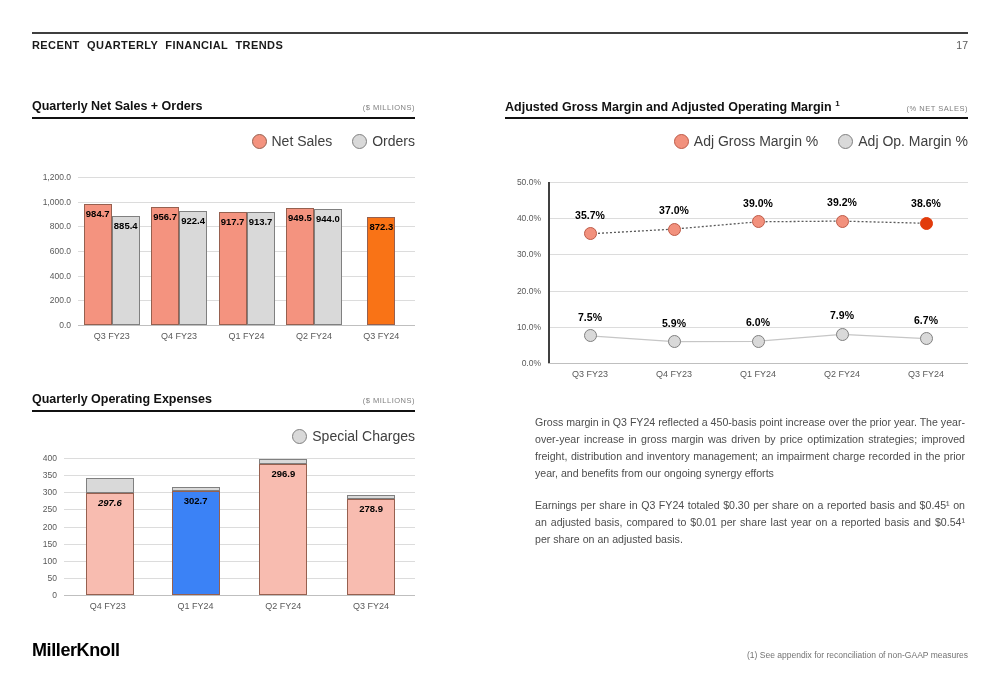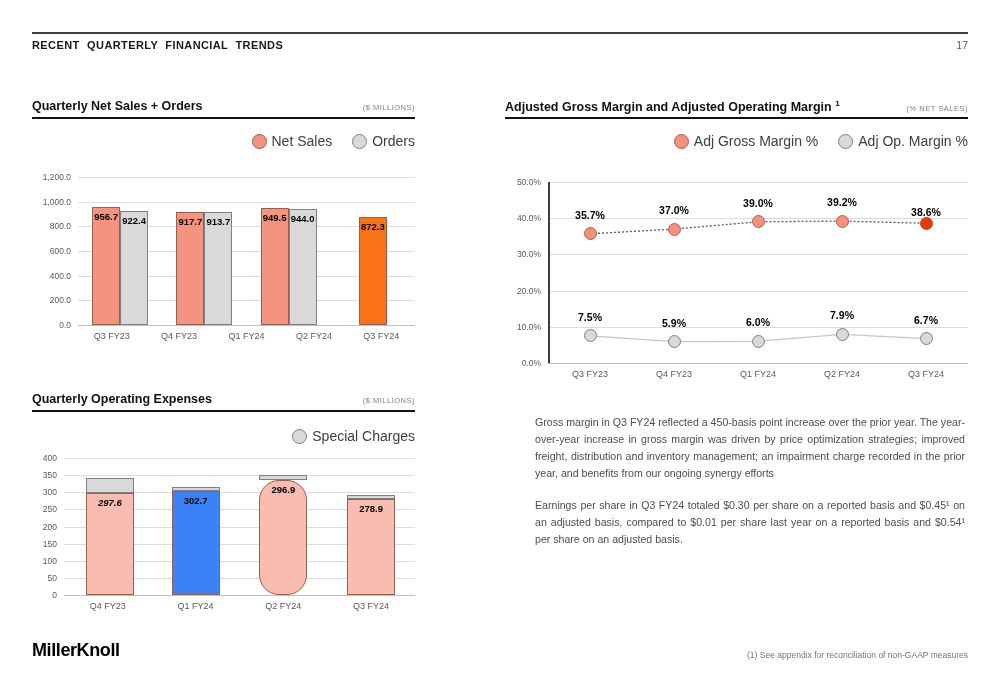--- a/index.html
+++ b/index.html
@@ -78,20 +78,28 @@
         <span class="ytick" style="top: 44.3333px; width: 39px;">800.0</span>
         <div class="gridline" style="top: 74px; left: 46px; width: 337px;"></div>
         <span class="ytick" style="top: 69px; width: 39px;">600.0</span>
         <div class="gridline" style="top: 98.6667px; left: 46px; width: 337px;"></div>
         <span class="ytick" style="top: 93.6667px; width: 39px;">400.0</span>
         <div class="gridline" style="top: 123.333px; left: 46px; width: 337px;"></div>
         <span class="ytick" style="top: 118.333px; width: 39px;">200.0</span>
         <div class="gridline baseline" style="top: 148px; left: 46px; width: 337px;"></div>
         <span class="ytick" style="top: 143px; width: 39px;">0.0</span>
         <div class="bar-area" style="left: 46px; width: 337px; height: 148px;">
+          <div class="bar-cell">
+            <div class="bar" style="width: 28px; height: 121.446px; background: rgb(244, 147, 127); border-color: rgb(150, 96, 79);">
+              <span class="bar-label">984.7</span>
+            </div>
+            <div class="bar" style="width: 28px; height: 109.199px; background: rgb(217, 217, 217); border-color: rgb(128, 128, 128);">
+              <span class="bar-label">885.4</span>
+            </div>
+          </div>
           <div class="bar-cell">
             <div class="bar" style="width: 28px; height: 117.993px; background: rgb(244, 147, 127); border-color: rgb(150, 96, 79);">
               <span class="bar-label">956.7</span>
             </div>
             <div class="bar" style="width: 28px; height: 113.763px; background: rgb(217, 217, 217); border-color: rgb(128, 128, 128);">
               <span class="bar-label">922.4</span>
             </div>
           </div>
           <div class="bar-cell">
             <div class="bar" style="width: 28px; height: 113.183px; background: rgb(244, 147, 127); border-color: rgb(150, 96, 79);">
@@ -169,21 +177,21 @@
             <div class="stack" style="width: 48px; height: 100%;">
               <div class="bar" style="width: 48px; height: 4.62375px; background: rgb(217, 217, 217); border-color: rgb(128, 128, 128);"></div>
               <div class="bar" style="width: 48px; height: 103.675px; background: #3b82f6; border-color: rgb(150, 96, 79);">
                 <span class="bar-label">302.7</span>
               </div>
             </div>
           </div>
           <div class="bar-cell">
             <div class="stack" style="width: 48px; height: 100%;">
               <div class="bar" style="width: 48px; height: 4.795px; background: rgb(217, 217, 217); border-color: rgb(128, 128, 128);"></div>
-              <div class="bar" style="width: 48px; height: 115px; background: rgb(248, 188, 176); border-color: rgb(150, 96, 79); border-radius: 20px;">
+              <div class="bar" style="width: 48px; height: 131px; background: rgb(248, 188, 176); border-color: rgb(150, 96, 79);">
                 <span class="bar-label">296.9</span>
               </div>
             </div>
           </div>
           <div class="bar-cell">
             <div class="stack" style="width: 48px; height: 100%;">
               <div class="bar" style="width: 48px; height: 4.62375px; background: rgb(217, 217, 217); border-color: rgb(128, 128, 128);"></div>
               <div class="bar" style="width: 48px; height: 95.5232px; background: rgb(248, 188, 176); border-color: rgb(150, 96, 79);">
                 <span class="bar-label">278.9</span>
               </div>
@@ -235,21 +243,21 @@
         </svg>
         <span class="pt" style="left: 78.5px; top: 45.266px; background: rgb(242, 145, 125); border-color: rgb(190, 91, 72);"></span>
         <span class="pt-label" style="left: 53px; top: 26.766px;">35.7%</span>
         <span class="pt" style="left: 162.5px; top: 40.56px; background: rgb(242, 145, 125); border-color: rgb(190, 91, 72);"></span>
         <span class="pt-label" style="left: 137px; top: 22.06px;">37.0%</span>
         <span class="pt" style="left: 246.5px; top: 33.32px; background: rgb(242, 145, 125); border-color: rgb(190, 91, 72);"></span>
         <span class="pt-label" style="left: 221px; top: 14.82px;">39.0%</span>
         <span class="pt" style="left: 330.5px; top: 32.596px; background: rgb(242, 145, 125); border-color: rgb(190, 91, 72);"></span>
         <span class="pt-label" style="left: 305px; top: 14.096px;">39.2%</span>
         <span class="pt" style="left: 414.5px; top: 34.768px; background: rgb(226, 59, 11); border-color: rgb(226, 59, 11);"></span>
-        <span class="pt-label" style="left: 389px; top: 24px;">38.6%</span>
+        <span class="pt-label" style="left: 389px; top: 15px;">38.6%</span>
         <span class="pt" style="left: 78.5px; top: 147.35px; background: rgb(217, 217, 217); border-color: rgb(128, 128, 128);"></span>
         <span class="pt-label" style="left: 53px; top: 128.85px;">7.5%</span>
         <span class="pt" style="left: 162.5px; top: 153.142px; background: rgb(217, 217, 217); border-color: rgb(128, 128, 128);"></span>
         <span class="pt-label" style="left: 137px; top: 134.642px;">5.9%</span>
         <span class="pt" style="left: 246.5px; top: 152.78px; background: rgb(217, 217, 217); border-color: rgb(128, 128, 128);"></span>
         <span class="pt-label" style="left: 221px; top: 134.28px;">6.0%</span>
         <span class="pt" style="left: 330.5px; top: 145.902px; background: rgb(217, 217, 217); border-color: rgb(128, 128, 128);"></span>
         <span class="pt-label" style="left: 305px; top: 127.402px;">7.9%</span>
         <span class="pt" style="left: 414.5px; top: 150.246px; background: rgb(217, 217, 217); border-color: rgb(128, 128, 128);"></span>
         <span class="pt-label" style="left: 389px; top: 131.746px;">6.7%</span>

